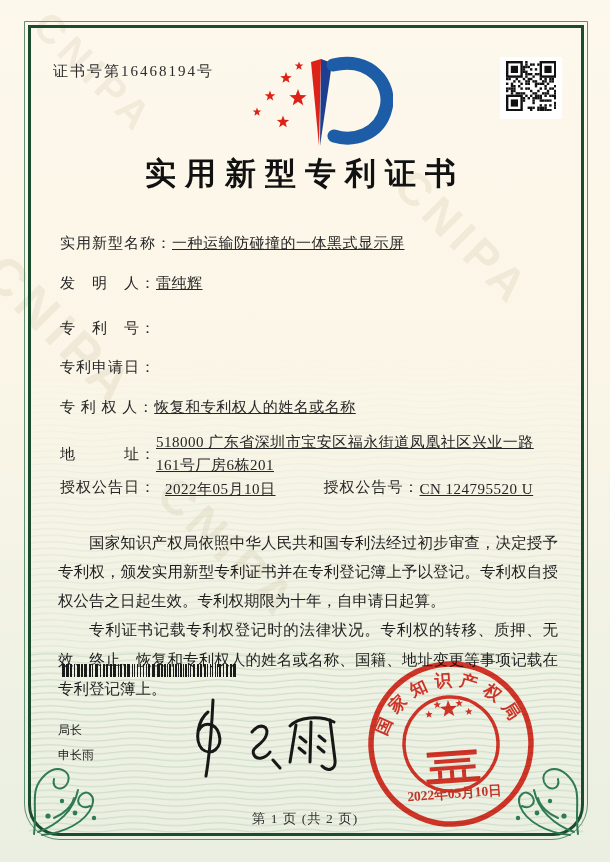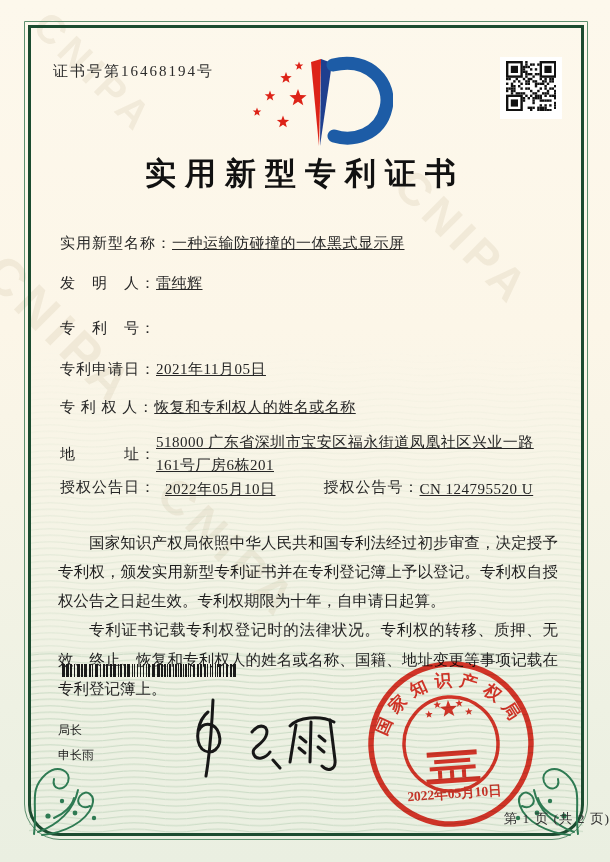--- a/index.html
+++ b/index.html
@@ -41,21 +41,21 @@
   
   .paras{position:absolute;left:58px;top:504px;width:500px;font-size:15.5px;
     line-height:1.88;text-align:justify;color:#1f1f1f;margin-top:24px;}
   .paras p{margin:0;text-indent:2em;}
   
   .barcode{position:absolute;left:62px;top:663px;}
   .sign-block{position:absolute;left:58px;top:718px;font-family:"Liberation Sans","DejaVu Sans",sans-serif;
     font-size:12px;color:#1c1c1c;line-height:2.1;}
   .signature{position:absolute;left:178px;top:692px;}
   .seal{position:absolute;left:364px;top:657px;mix-blend-mode:multiply;}
-  .footer{position:absolute;left:0;right:0;top:810px;text-align:right;font-size:13.5px;color:#333;letter-spacing:1px;}
+  .footer{position:absolute;left:0;right:0;top:810px;text-align:center;font-size:13.5px;color:#333;letter-spacing:1px;}
   .flourish{position:absolute;pointer-events:none;}
   .flourish.bl{left:28px;bottom:24px;}
   .flourish.br{right:26px;bottom:24px;transform:scaleX(-1);}
 </style>
 </head>
 <body>
 
 <svg width="0" height="0" style="position:absolute">
   <defs>
     <pattern id="wavepat" width="84" height="6.5" patternUnits="userSpaceOnUse">
@@ -281,21 +281,20 @@
     </div>
     <div class="frow" style="top:40px">
       <span class="flabel">发　明　人：</span>
       <span class="fvalue">雷纯辉</span>
     </div>
     <div class="frow" style="top:87px">
       <span class="flabel">专　利　号：</span>
     </div>
     <div class="frow" style="top:126px">
       <span class="flabel">专利申请日：</span>
-      <span class="fvalue">2021年11月05日</span>
     </div>
     <div class="frow" style="top:164px">
       <span class="flabel">专 利 权 人：</span>
       <span class="fvalue">恢复和专利权人的姓名或名称</span>
     </div>
     <div class="frow" style="top:199px">
       <span class="flabel">地　　　址：</span>
       <span class="fvalue" style="width:392px">518000 广东省深圳市宝安区福永街道凤凰社区兴业一路161号厂房6栋201</span>
     </div>
     <div class="frow" style="top:246px">

